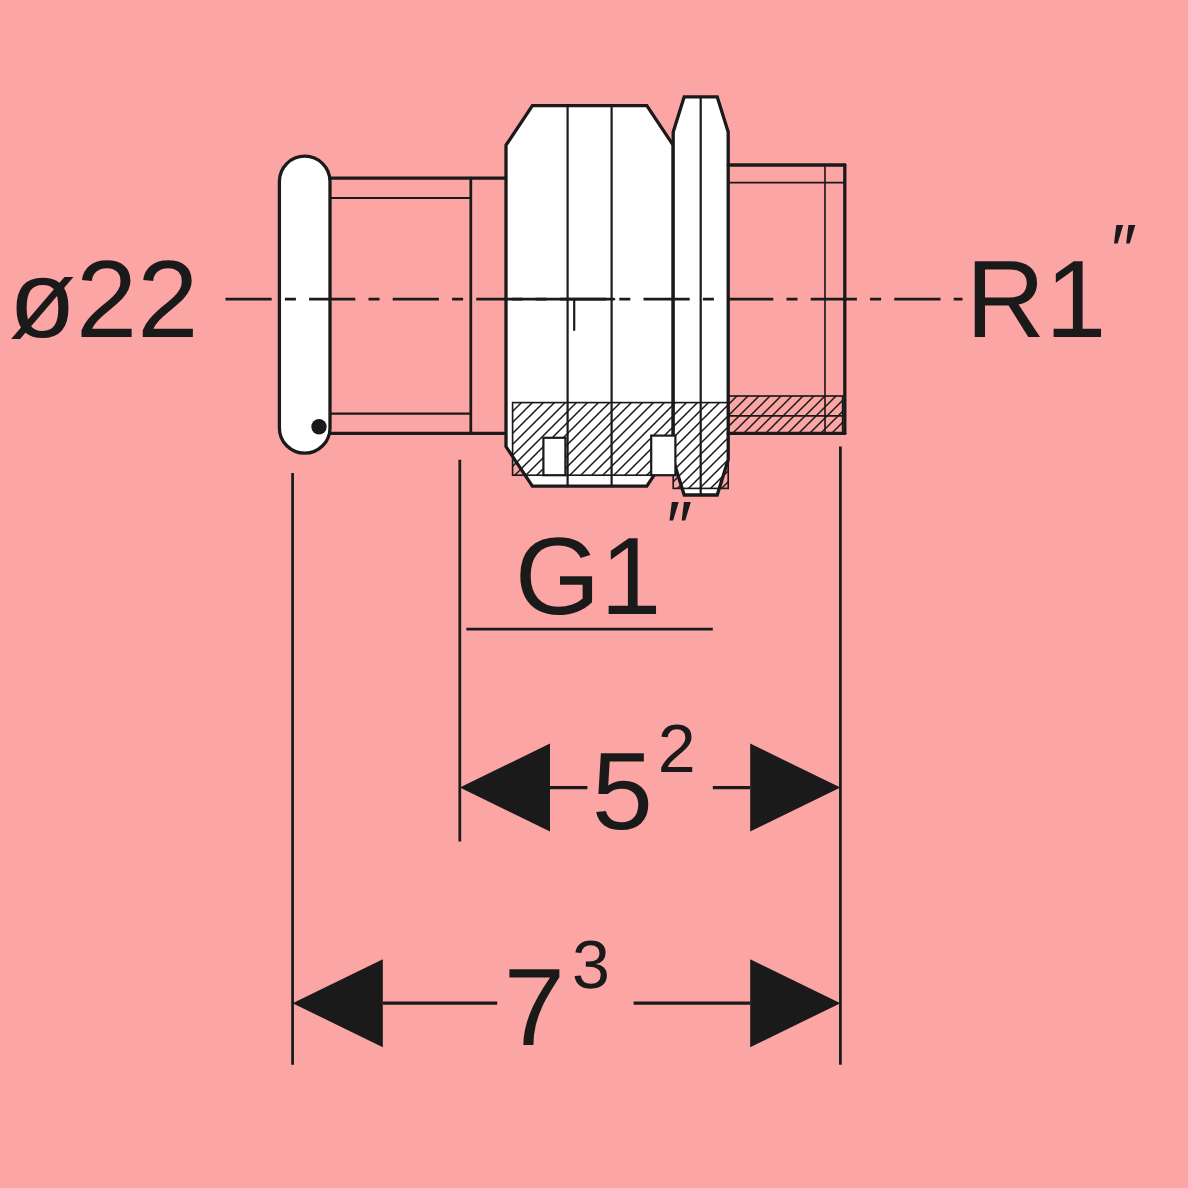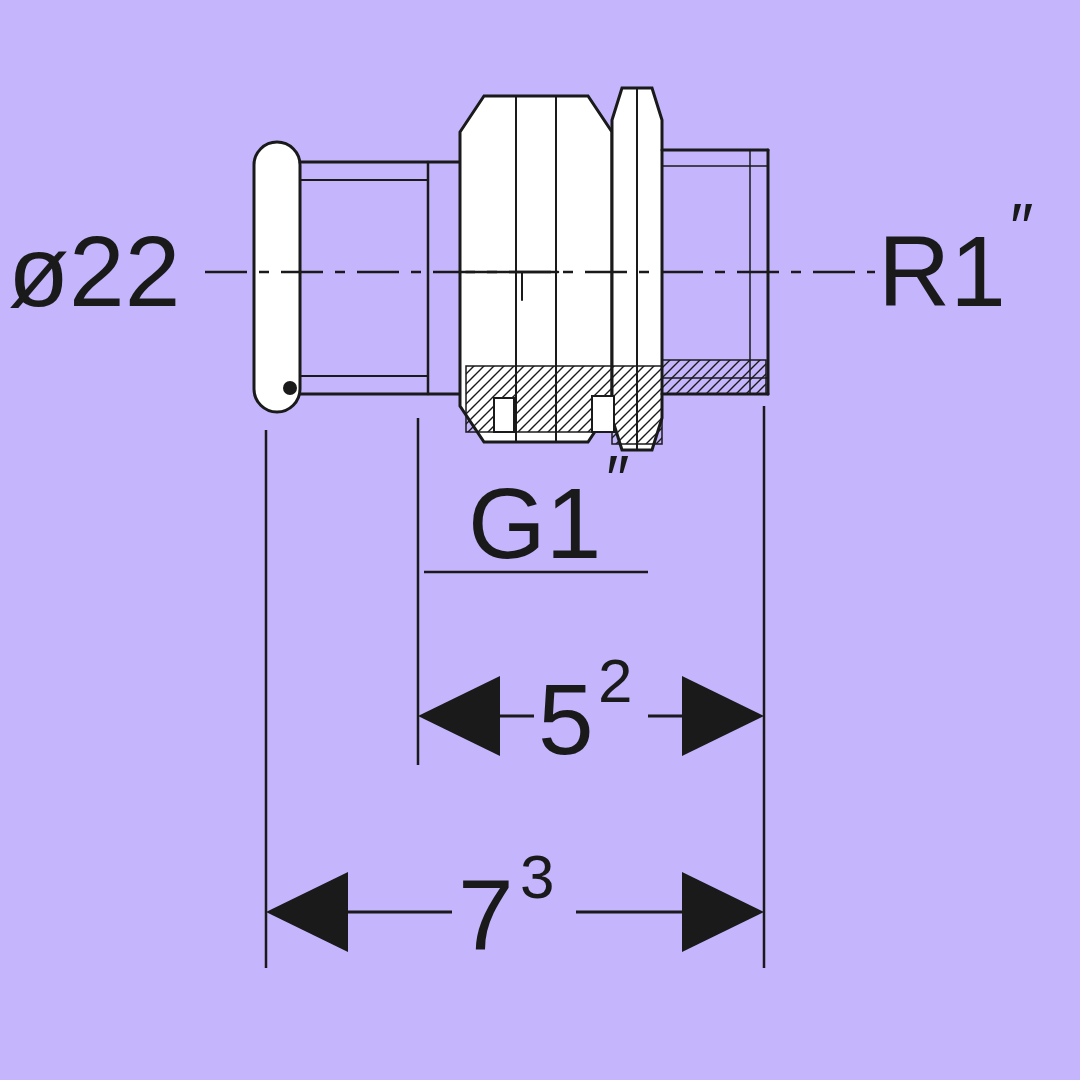--- a/index.html
+++ b/index.html
@@ -1,18 +1,18 @@
 <!DOCTYPE html>
 <html><head>
 <meta charset="utf-8">
 <style>
   html,body{margin:0;padding:0;background:#ffffff;}
   .stage{
     width:1080px;height:1080px;position:relative;
-    background:#c4b5fd;overflow:hidden;
+    background:#fca5a5;overflow:hidden;
     font-family:"Liberation Sans", sans-serif;
   }
   svg text{
     font-family:"Liberation Sans", sans-serif;
     fill:#1a1a1a;
   }
   .t-big{font-size:100px;}
   .t-sup{font-size:62px;}
   .t-unit{font-size:66px;}
 </style>

